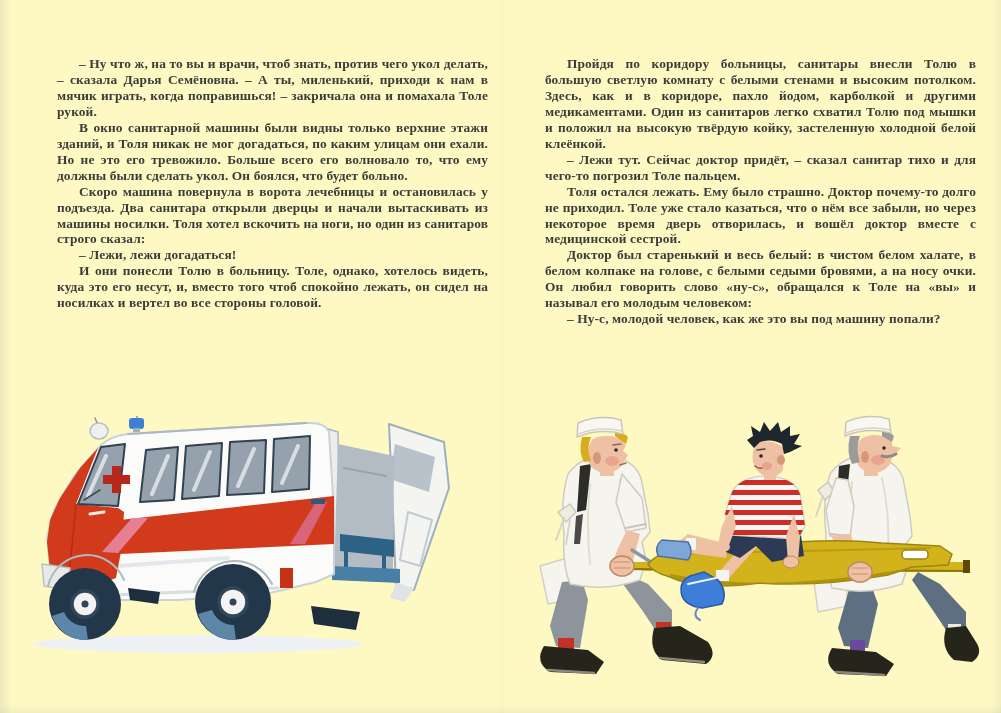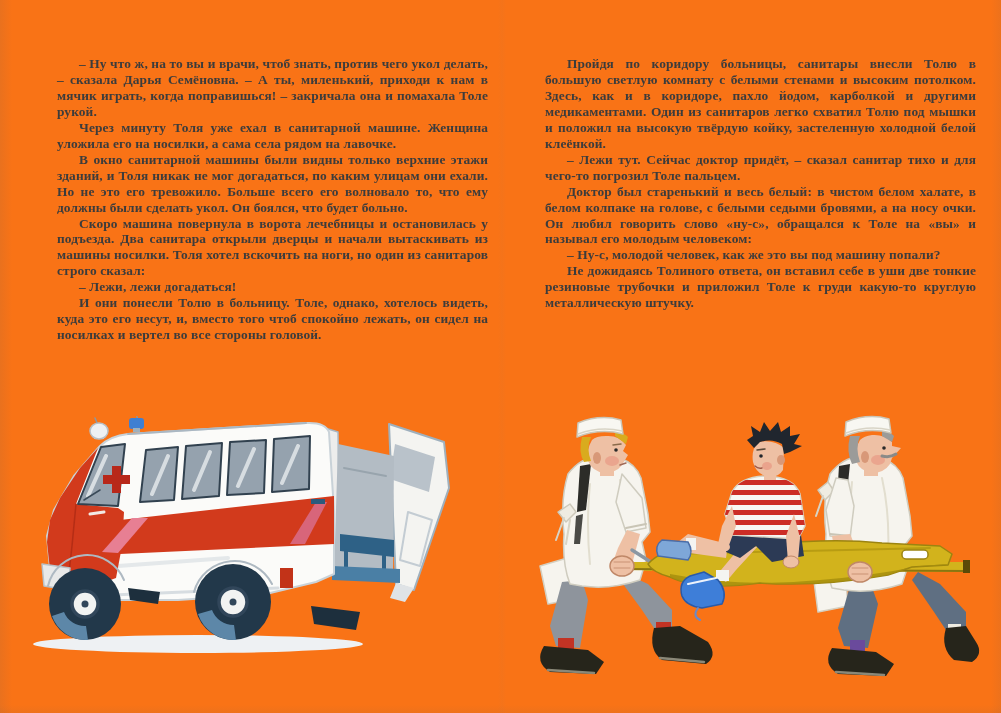--- a/index.html
+++ b/index.html
@@ -1,21 +1,21 @@
 <!DOCTYPE html>
 <html lang="ru"><head>
 <meta charset="utf-8">
 <style>
   html,body{margin:0;padding:0;}
   body{
     width:1001px;height:713px;position:relative;overflow:hidden;
     background:#ffffff;
     font-family:"Liberation Serif","DejaVu Serif",serif;
   }
-  .spread{position:absolute;inset:0;background:#f97316;}
+  .spread{position:absolute;inset:0;background:#fef9c3;}
   
   .edge{position:absolute;pointer-events:none;}
   .edge-left{left:0;top:0;bottom:0;width:12px;
     background:linear-gradient(to right,rgba(90,95,100,.10),rgba(90,95,100,0));}
   .edge-right{right:0;top:0;bottom:0;width:10px;
     background:linear-gradient(to left,rgba(90,95,100,.08),rgba(90,95,100,0));}
   .edge-bottom{left:0;right:0;bottom:0;height:8px;
     background:linear-gradient(to top,rgba(90,95,100,.07),rgba(90,95,100,0));}
   .gutter{position:absolute;top:0;bottom:0;left:498px;width:8px;
     background:linear-gradient(to right,rgba(120,125,130,0),rgba(120,125,130,.04),rgba(120,125,130,0));}
@@ -35,21 +35,20 @@
   figure.illus svg{display:block;width:100%;height:100%;}
 </style>
 </head>
 <body>
 
 <div class="spread">
 
   <section>
     <div id="left-text" class="page-text">
       <p>– Ну что ж, на то вы и врачи, чтоб знать, против чего укол делать, – сказала Дарья Семёновна. – А ты, миленький, приходи к нам в мячик играть, когда поправишься! – закричала она и помахала Толе рукой.</p>
-      <p>Через минуту Толя уже ехал в санитарной машине. Женщина уложила его на носилки, а сама села рядом на лавочке.</p>
       <p>В окно санитарной машины были видны только верхние этажи зданий, и Толя никак не мог догадаться, по каким улицам они ехали. Но не это его тревожило. Больше всего его волновало то, что ему должны были сделать укол. Он боялся, что будет больно.</p>
       <p>Скоро машина повернула в ворота лечебницы и остановилась у подъезда. Два санитара открыли дверцы и начали вытаскивать из машины носилки. Толя хотел вскочить на ноги, но один из санитаров строго сказал:</p>
       <p>– Лежи, лежи догадаться!</p>
       <p>И они понесли Толю в больницу. Толе, однако, хотелось видеть, куда это его несут, и, вместо того чтоб спокойно лежать, он сидел на носилках и вертел во все стороны головой.</p>
     </div>
 
     <figure id="ambulance-fig" class="illus">
       <svg viewBox="0 0 440 258" xmlns="http://www.w3.org/2000/svg">
         <g stroke-linejoin="round" stroke-linecap="round">
 
@@ -137,23 +136,23 @@
           <path d="M166,176 A42 42 0 0 1 244,168" fill="none" stroke="#aeb9c2" stroke-width="2"></path>
         </g>
       </svg>
     </figure>
   </section>
 
   <section>
     <div id="right-text" class="page-text">
       <p>Пройдя по коридору больницы, санитары внесли Толю в большую светлую комнату с белыми стенами и высоким потолком. Здесь, как и в коридоре, пахло йодом, карболкой и другими медикаментами. Один из санитаров легко схватил Толю под мышки и положил на высокую твёрдую койку, застеленную холодной белой клеёнкой.</p>
       <p>– Лежи тут. Сейчас доктор придёт, – сказал санитар тихо и для чего-то погрозил Толе пальцем.</p>
+      <p>Толя остался лежать. Ему было страшно. Доктор почему-то долго не приходил. Толе уже стало казаться, что о нём все забыли, но через некоторое время дверь отворилась, и вошёл доктор вместе с медицинской сестрой.</p>
       <p>Доктор был старенький и весь белый: в чистом белом халате, в белом колпаке на голове, с белыми седыми бровями, а на носу очки. Он любил говорить слово «ну-с», обращался к Толе на «вы» и называл его молодым человеком:</p>
       <p>– Ну-с, молодой человек, как же это вы под машину попали?</p>
-      <p>Не дожидаясь Толиного ответа, он вставил себе в уши две тонкие резиновые трубочки и приложил Толе к груди какую-то круглую металлическую штучку.</p>
     </div>
 
     <figure id="stretcher-fig" class="illus">
       <svg viewBox="0 0 466 280" xmlns="http://www.w3.org/2000/svg">
         <g stroke-linejoin="round" stroke-linecap="round">
 
           <path d="M48,146 L132,148 L132,157 L48,154 Z" fill="#d2b31c"></path>
           <rect x="45" y="145" width="6" height="10" fill="#5a4a08"></rect>
 
           <g>

